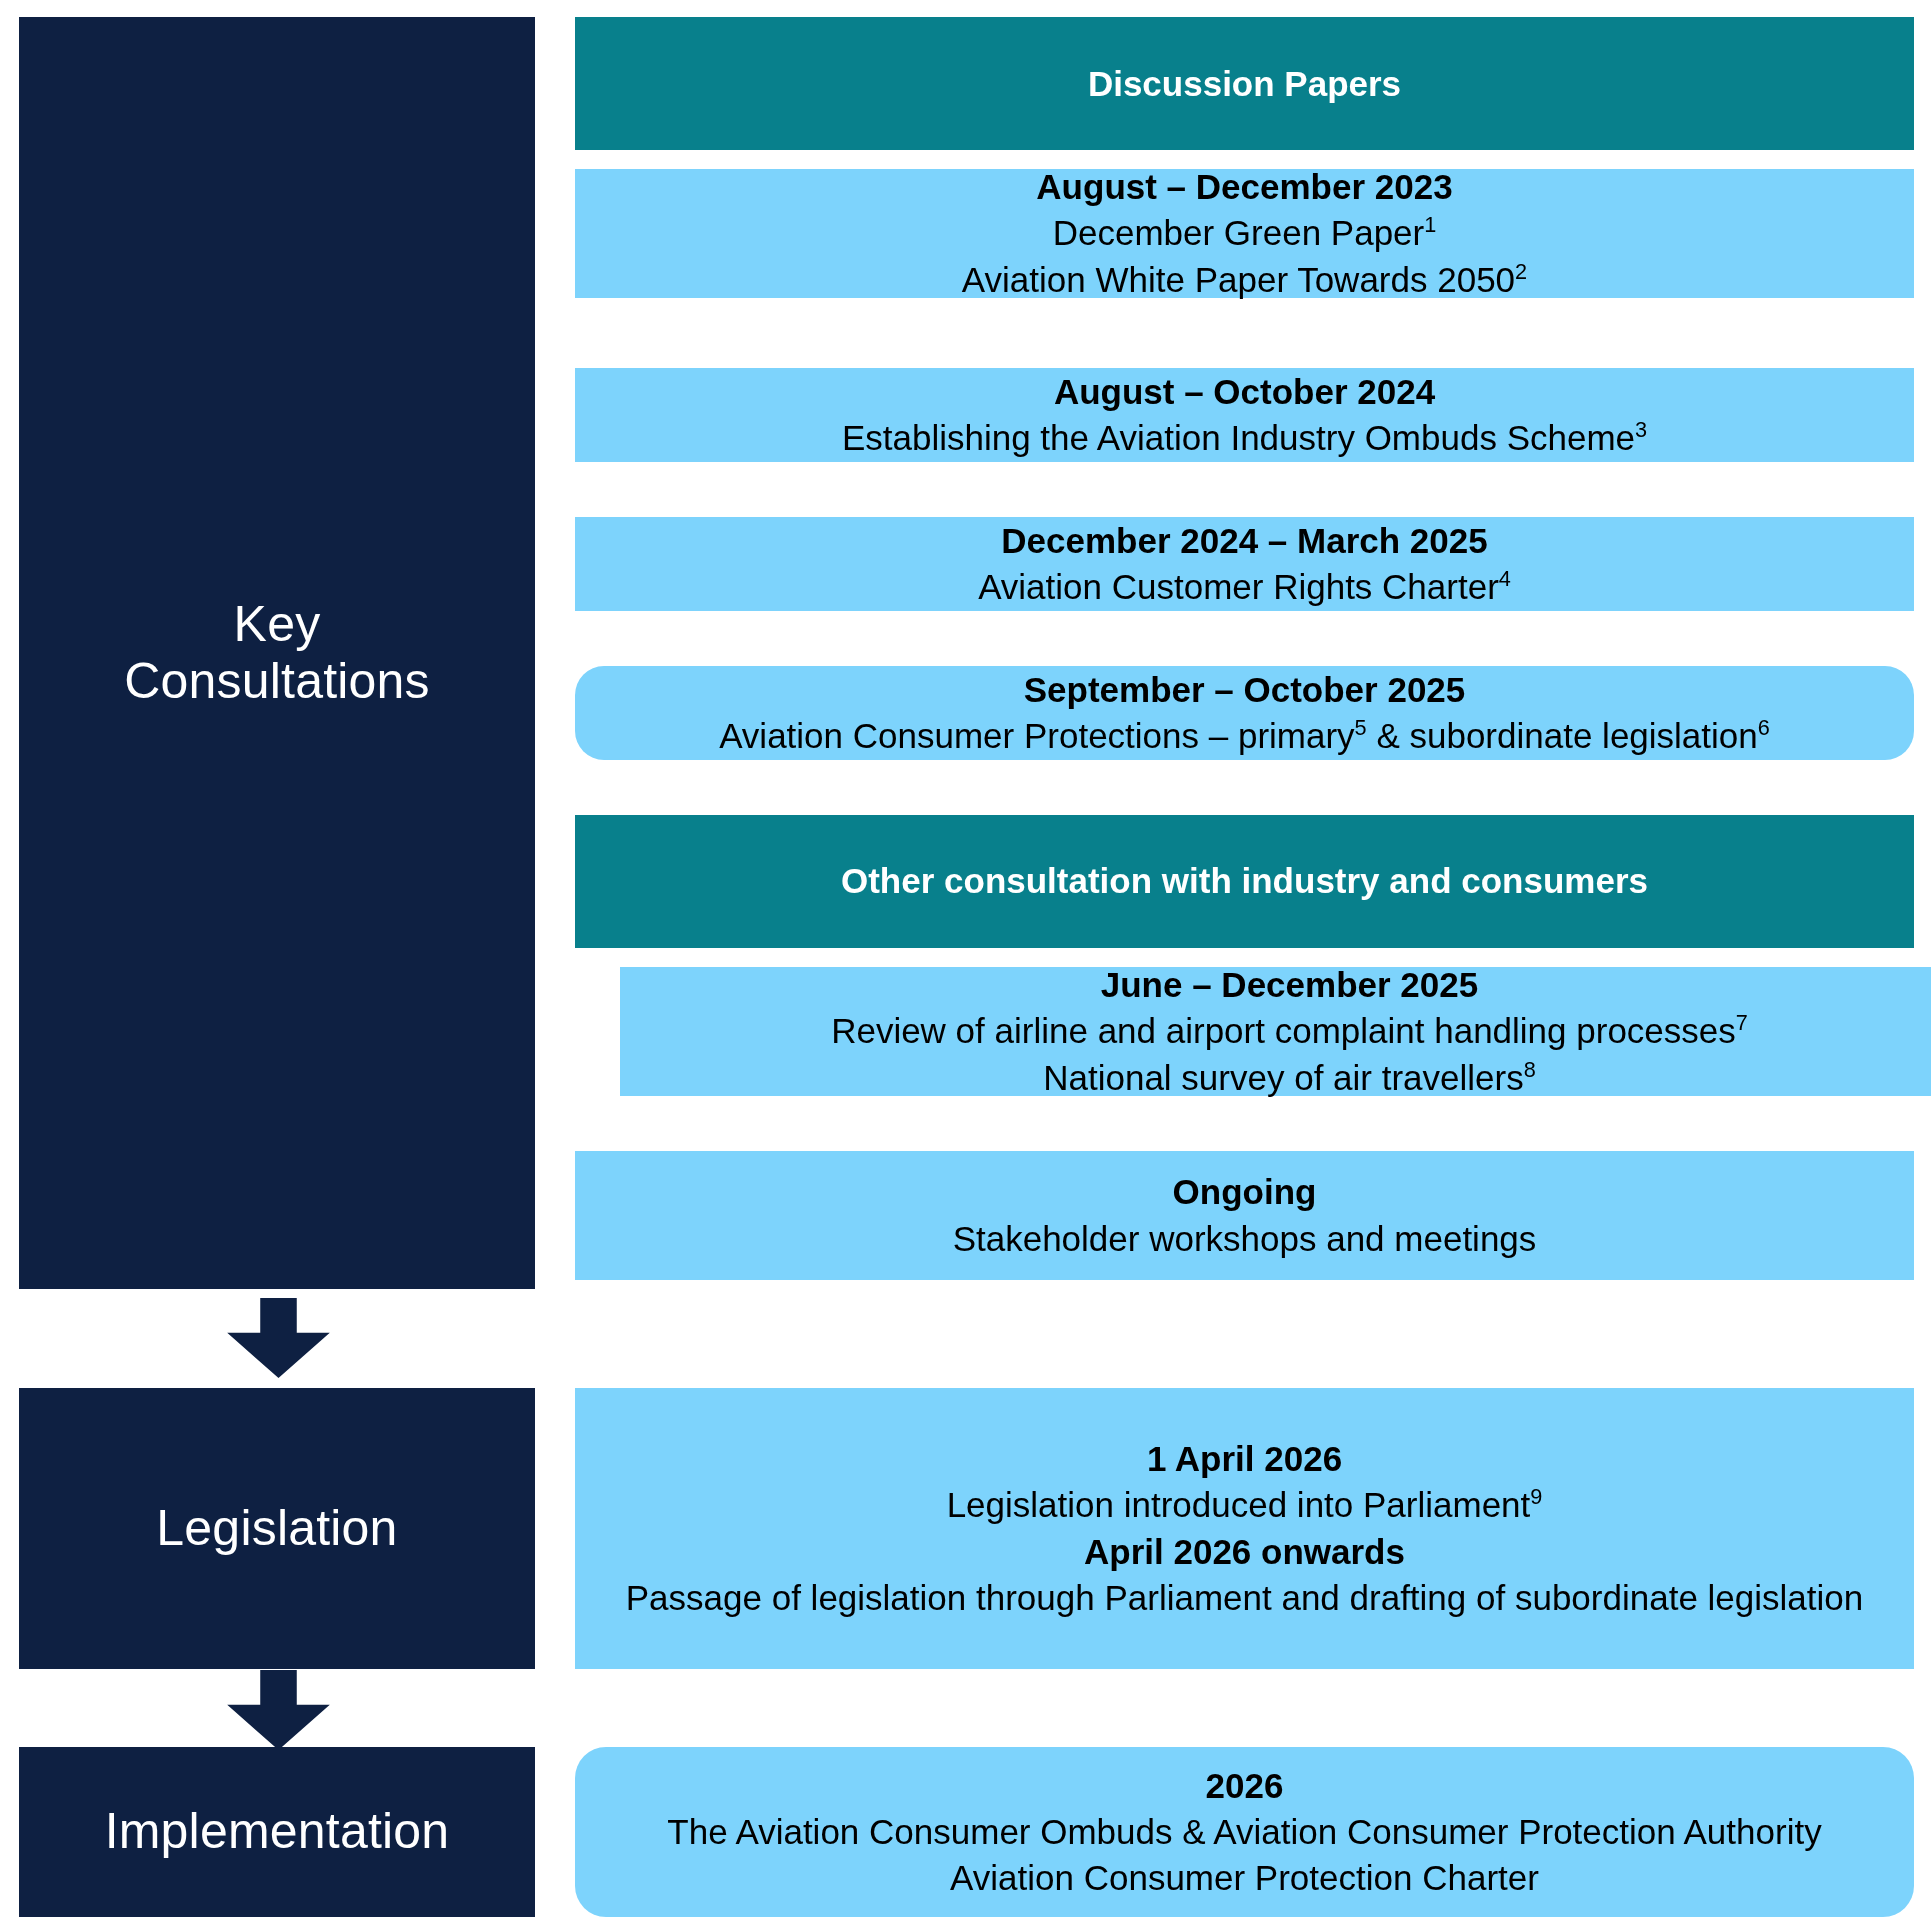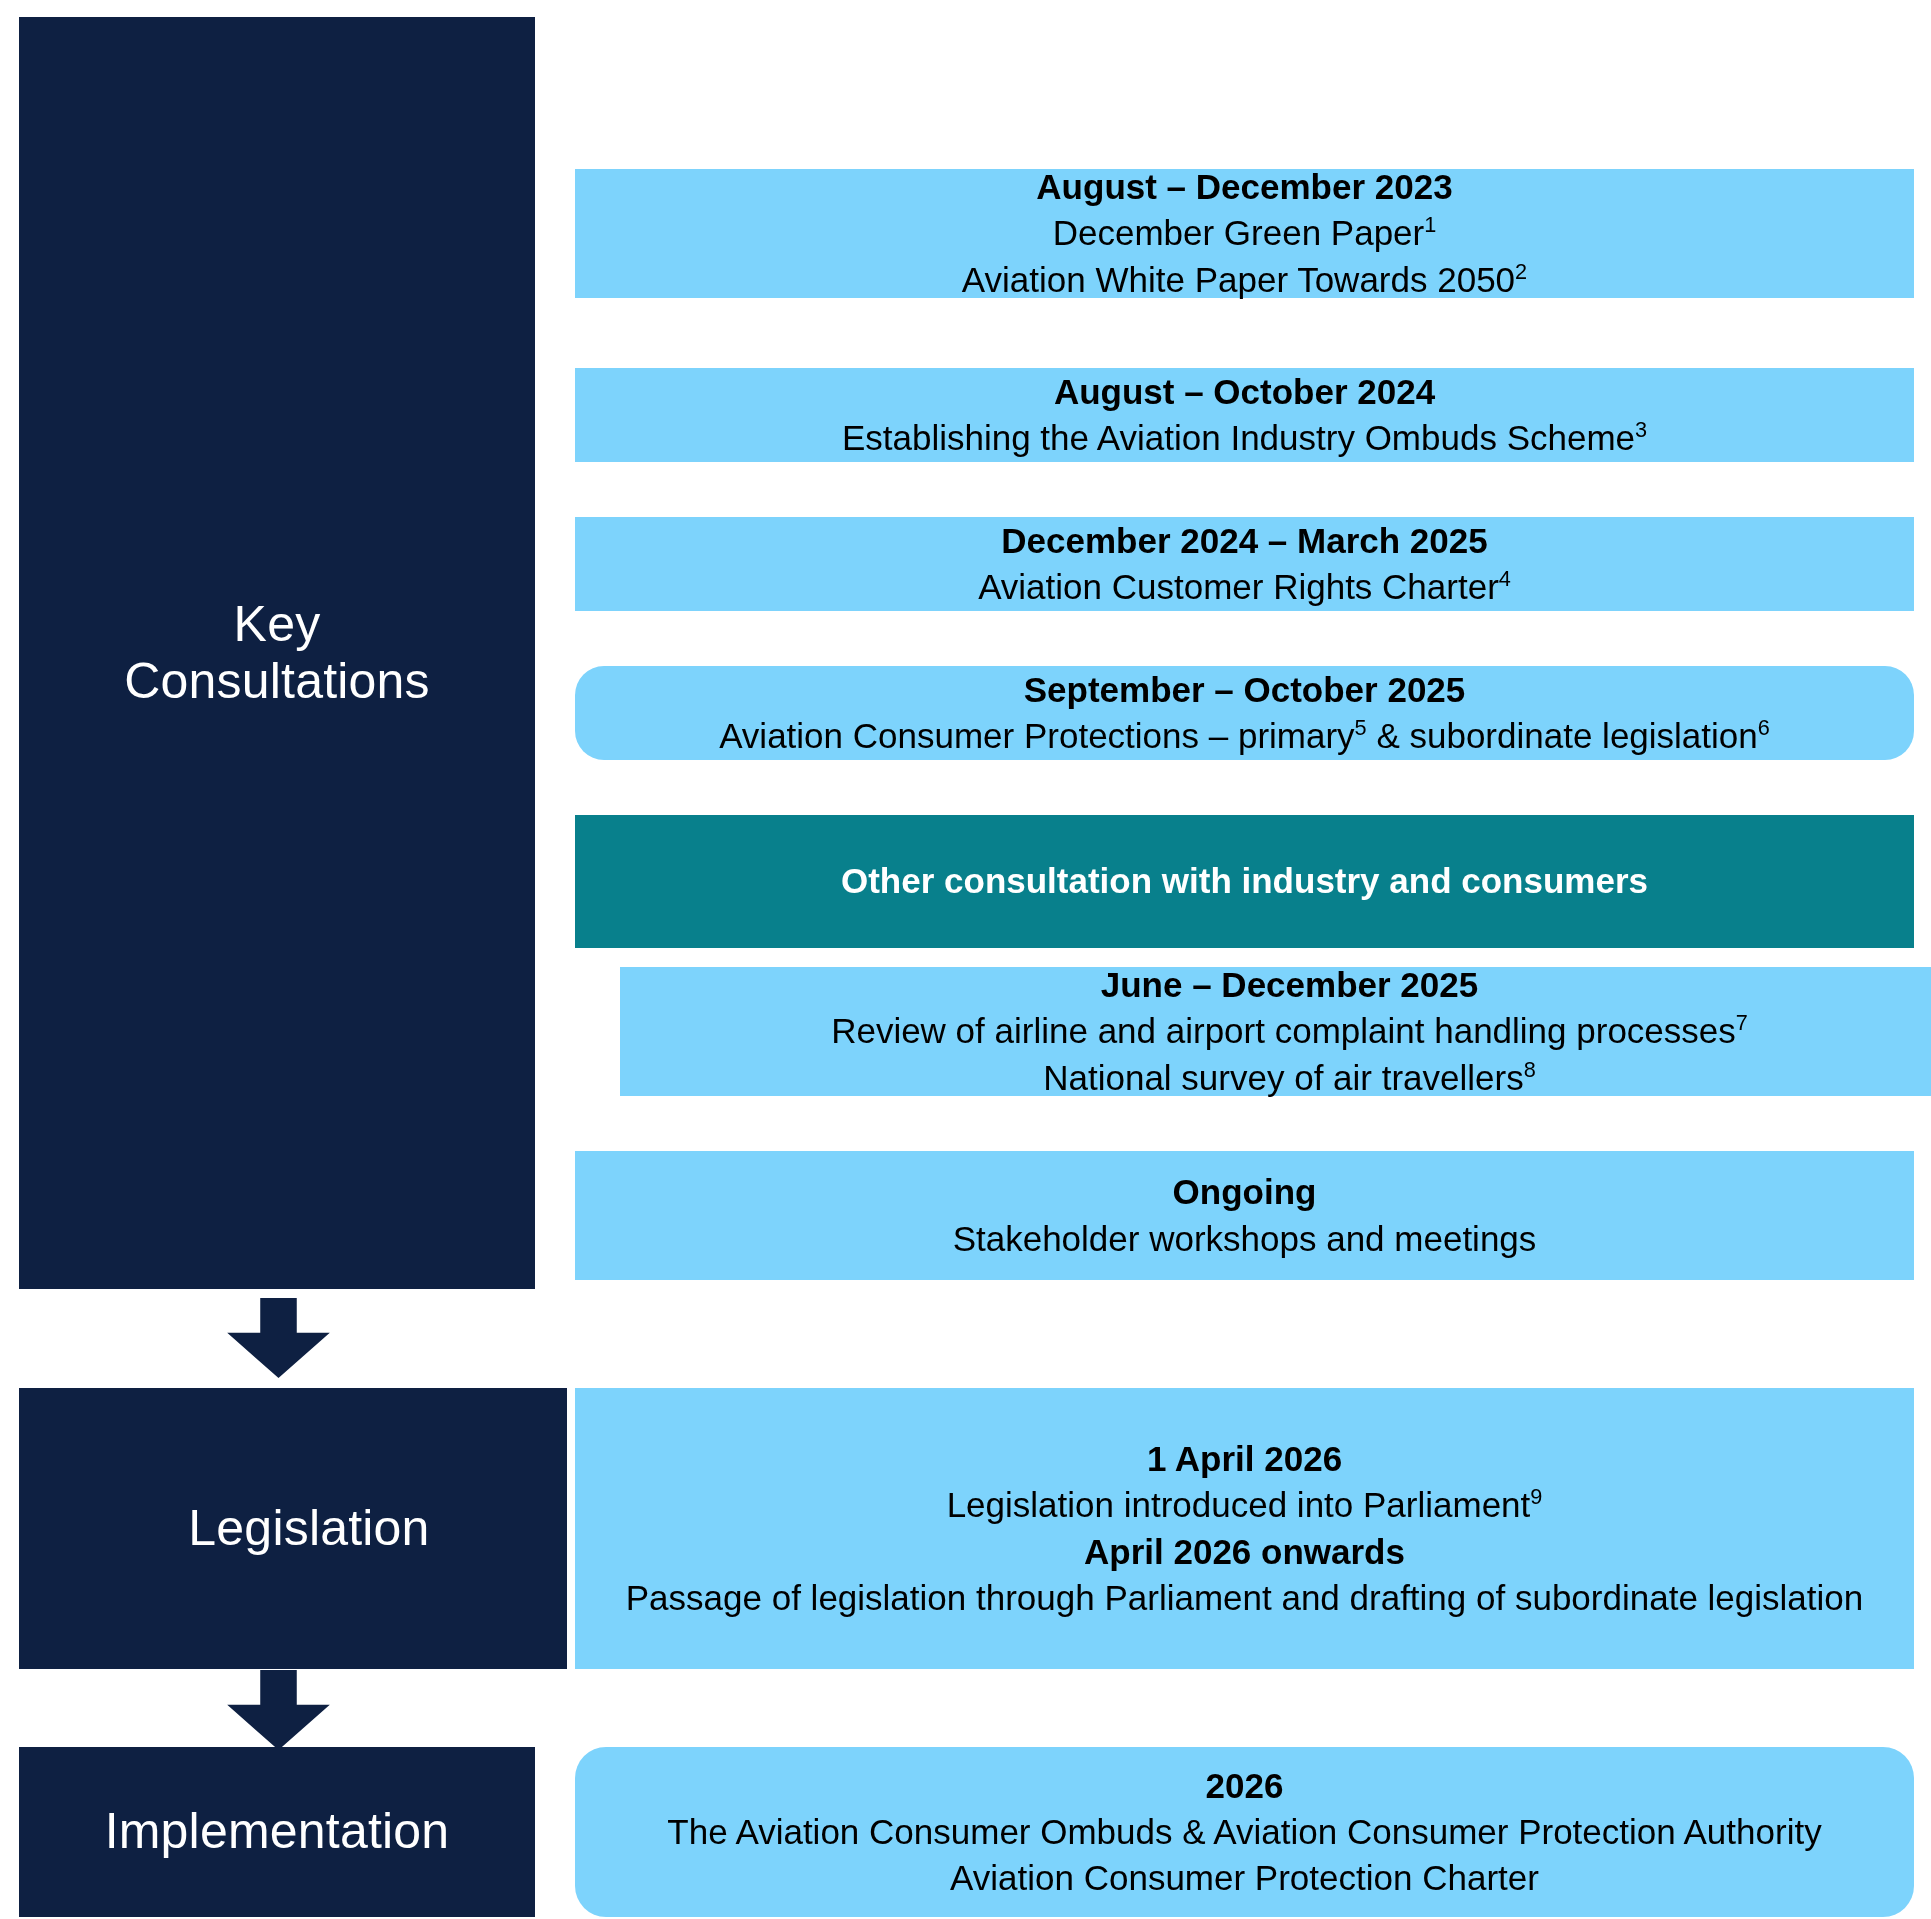--- a/index.html
+++ b/index.html
@@ -41,21 +41,20 @@
     width: 516px;
     height: 1272px;
     font-size: 50px;
   }
   #stage-legislation {
     left: 19px;
     top: 1388px;
     width: 516px;
     height: 281px;
     font-size: 50px;
-    padding-left: 32px;
   }
   #stage-implementation {
     left: 19px;
     top: 1747px;
     width: 516px;
     height: 170px;
     font-size: 50px;
   }
 
   
@@ -140,20 +139,23 @@
   <div class="stage-arrow" id="arrow-legislation-implementation">
     <svg viewBox="0 0 118 92" xmlns="http://www.w3.org/2000/svg" aria-hidden="true">
       <polygon points="38,0 80,0 80,40 118,40 59,92 0,40 38,40" fill="#0e2042"></polygon>
     </svg>
   </div>
 
   <div class="stage-box" id="stage-implementation">
     <span>Implementation</span>
   </div>
 
+  <div class="content-box header" id="box-discussion-papers">
+    <div class="box-title">Discussion Papers</div>
+  </div>
 
   <div class="content-box item" id="box-aug-dec-2023">
     <div class="box-title">August – December 2023</div>
     <div class="box-line"><span>December Green Paper</span><sup>1</sup></div>
     <div class="box-line"><span>Aviation White Paper Towards 2050</span><sup>2</sup></div>
   </div>
 
   <div class="content-box item" id="box-aug-oct-2024">
     <div class="box-title">August – October 2024</div>
     <div class="box-line"><span>Establishing the Aviation Industry Ombuds Scheme</span><sup>3</sup></div>

